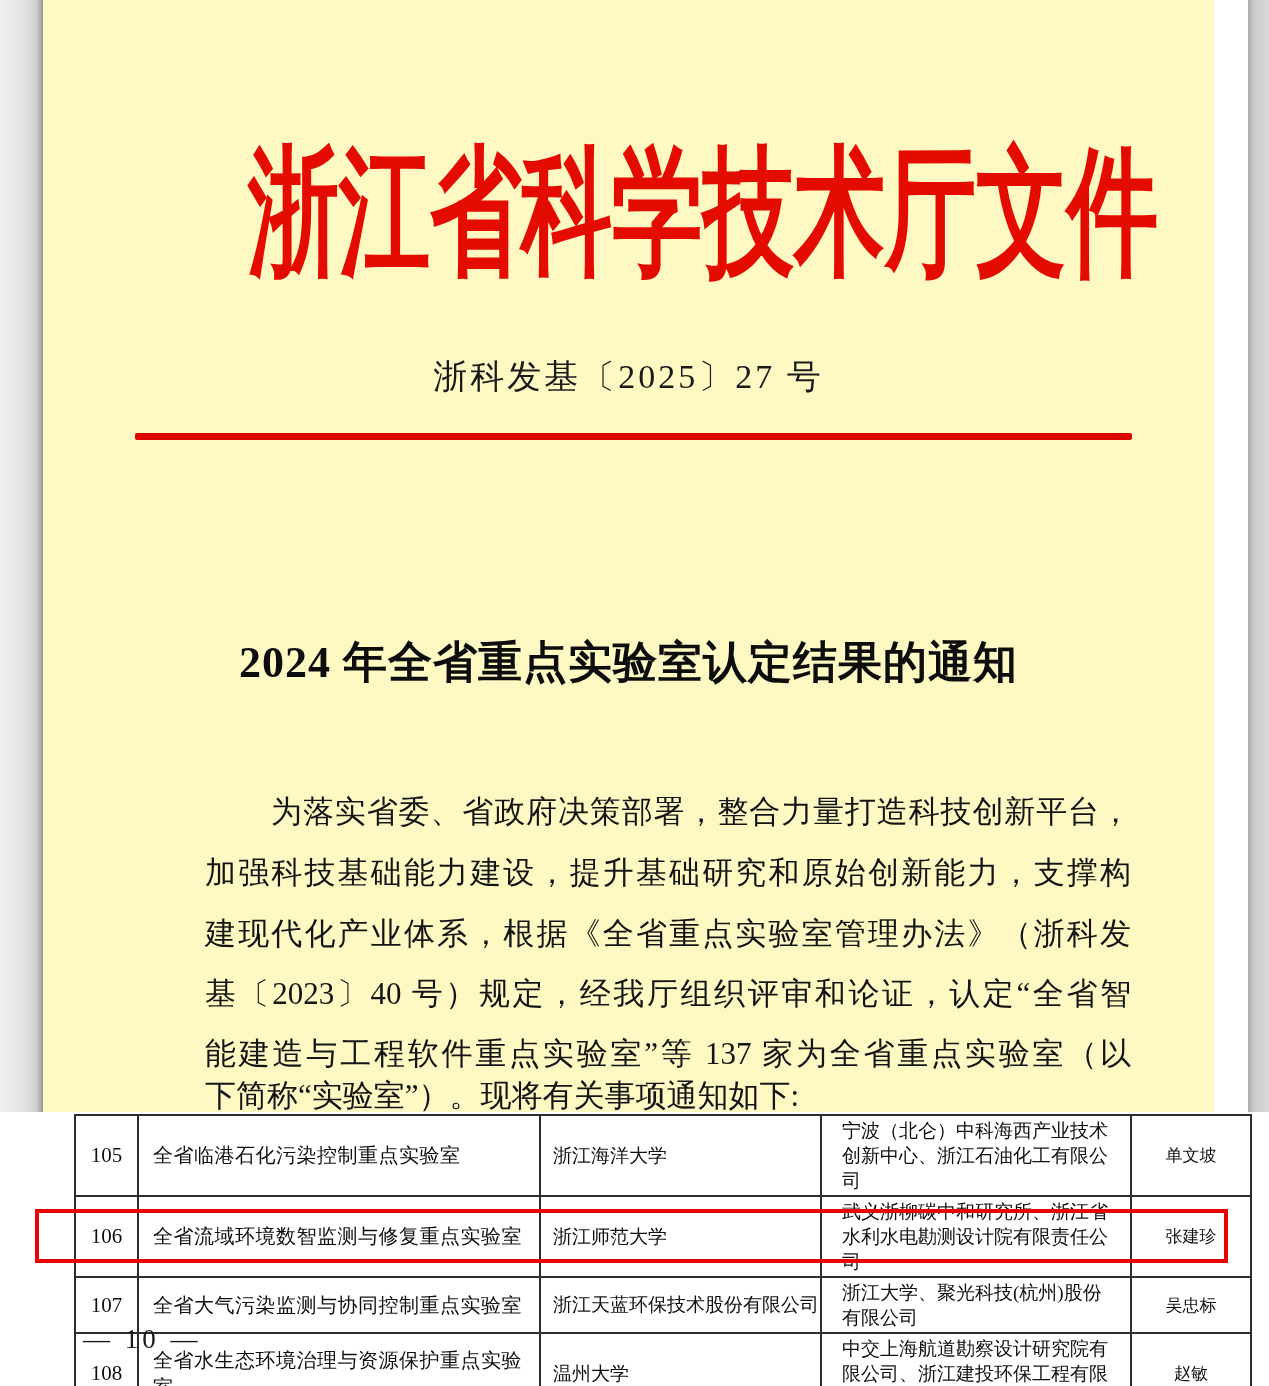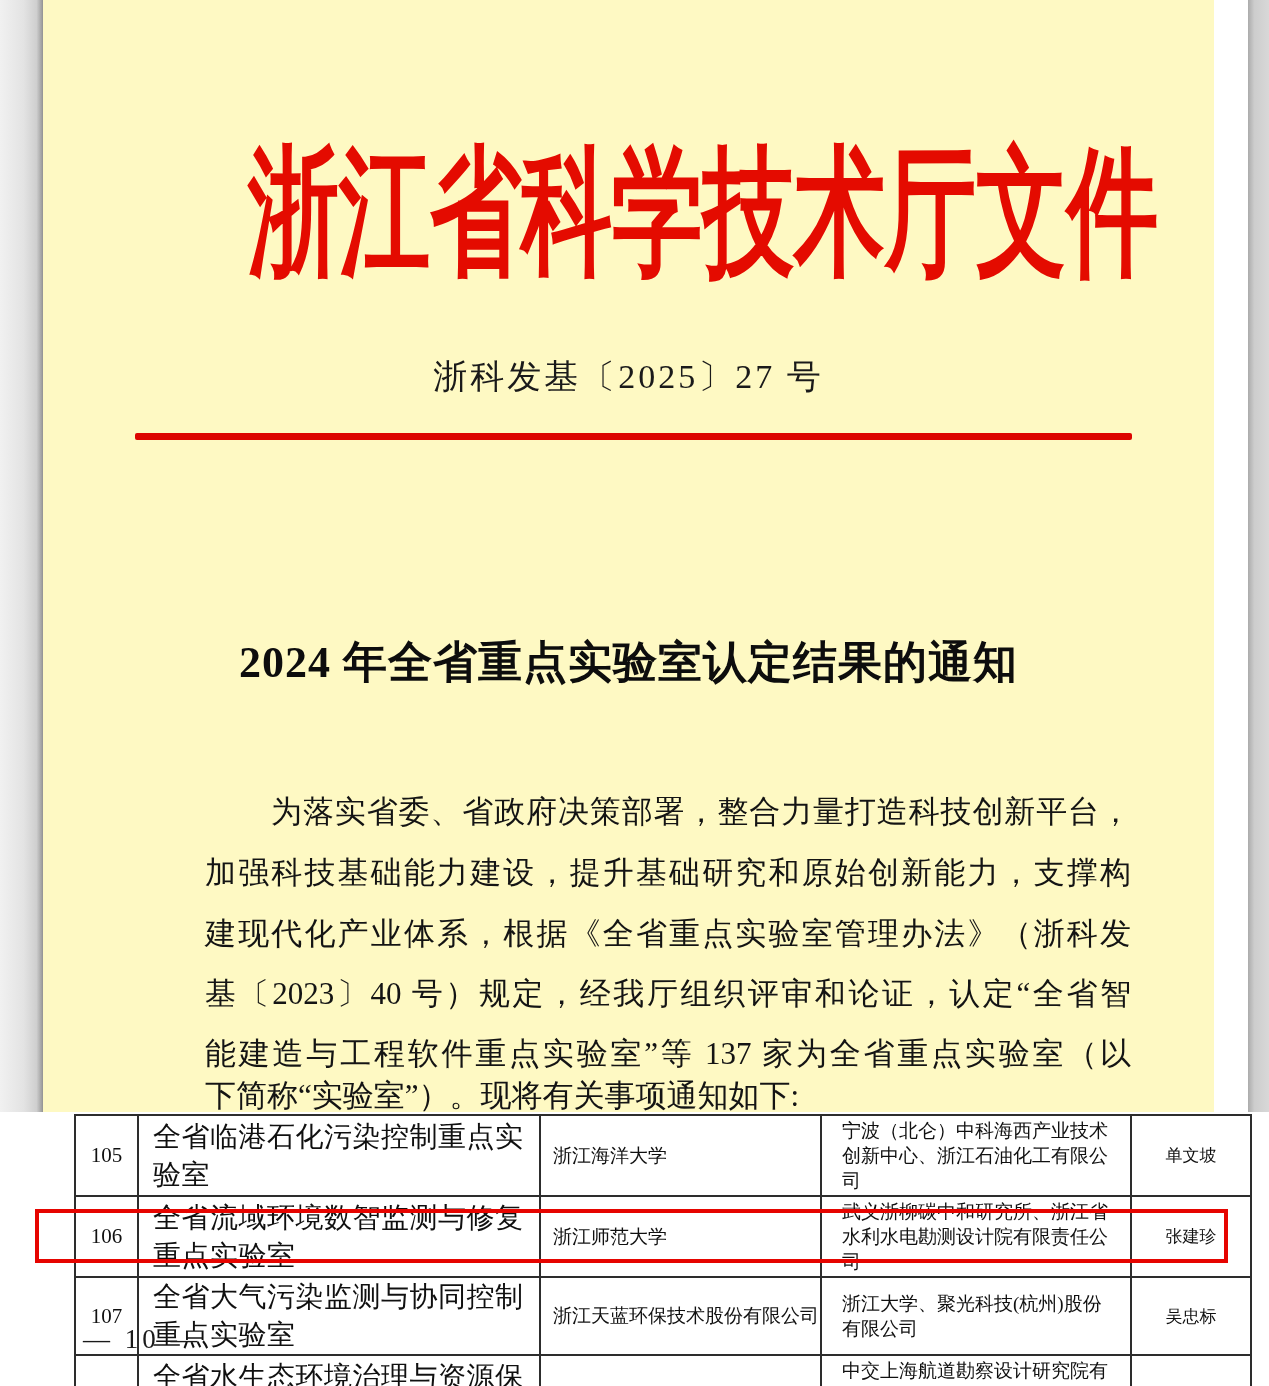--- a/index.html
+++ b/index.html
@@ -67,21 +67,21 @@
   }
   table.lab-table {
     position:absolute; left:47px; top:2px; width:1168px;
     border-collapse:collapse; table-layout:fixed;margin-left:27px;
   }
   .lab-table td {
     border:2px solid #2d2d2d; vertical-align:middle;
     color:#101010; overflow:hidden;
   }
   .c-no  { width:63px;  text-align:center; font-size:21px; }
-  .c-lab { width:402px; padding-left:14px; font-size:28px; letter-spacing:0.5px; }
+  .c-lab { width:402px; padding-left:14px; font-size:20px; letter-spacing:0.5px; }
   .c-org { width:281px; padding-left:12px; font-size:19px; }
   .c-part{ width:310px; padding:2px 20px;  font-size:19px; line-height:25px; }
   .c-dir { width:120px; text-align:center; font-size:17px; }
   .r105 td { height:51px; }
   .r106 td { height:47px; }
   .r107 td { height:50px; }
   .r108 td { height:51px; }
 
   .highlight-box {
     position:absolute; left:35px; top:97px; width:1193px; height:54px;

